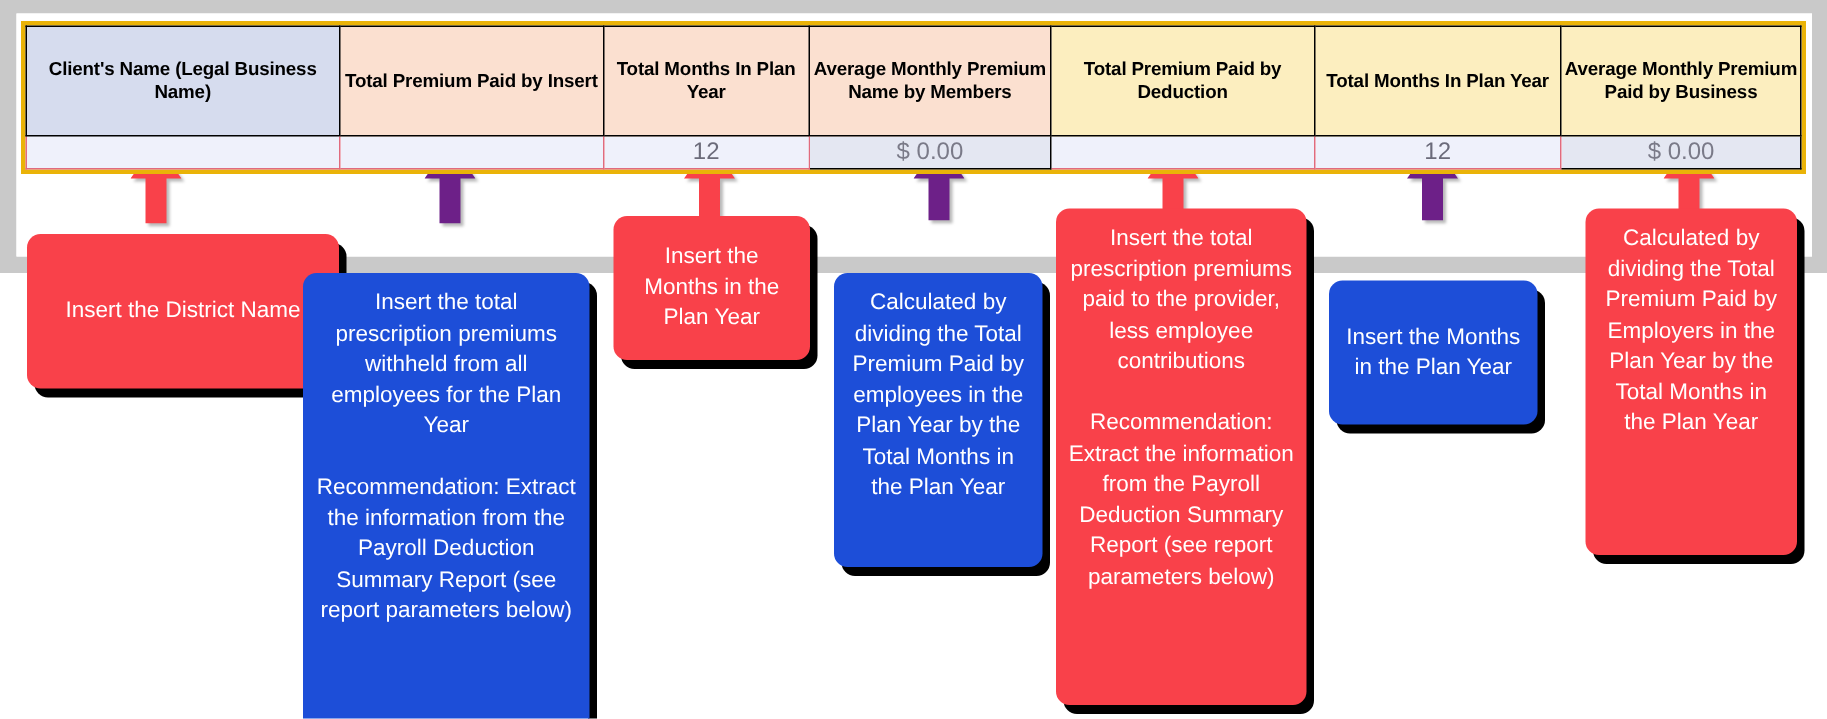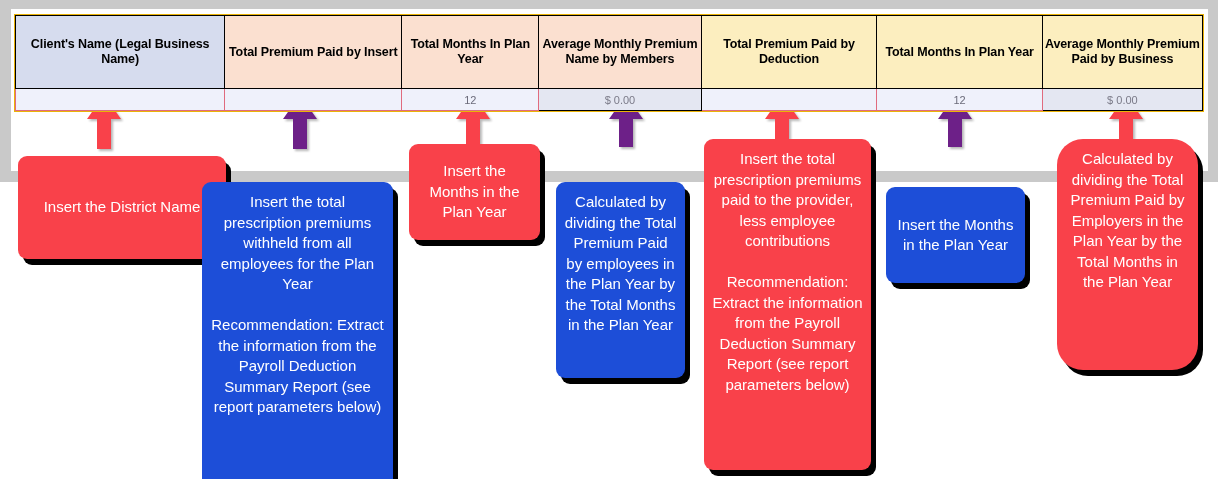--- a/index.html
+++ b/index.html
@@ -13,21 +13,21 @@
   
   #frame-left{position:absolute;left:0;top:0;width:11px;height:180px;background:#c9c9c9;}
   #frame-top{position:absolute;left:0;top:0;width:1218px;height:9px;background:#c9c9c9;}
   #frame-right{position:absolute;right:0;top:0;width:10px;height:180px;background:#c9c9c9;}
   #frame-bottom{position:absolute;left:0;top:171px;width:1218px;height:11px;background:#c9c9c9;}
   #page-white{position:absolute;left:11px;top:9px;width:1197px;height:162px;background:#ffffff;}
 
   
   #table-wrap{
     position:absolute;left:14px;top:14px;width:1190px;
-    border:1px solid #eab308;
+    border:3px solid #eab308;
     box-sizing:border-box;
     background:#fff;
     z-index:5;
   }
   table.grid{border-collapse:collapse;width:100%;table-layout:fixed;}
   table.grid td{
     border:1.5px solid #000;
     padding:0;
     vertical-align:middle;
   }
@@ -42,21 +42,21 @@
     letter-spacing:-.1px;
   }
   .c-blue{background:#d6dcee;}
   .c-peach{background:#fbe0d0;}
   .c-cream{background:#fceebf;}
 
   .cell{
     height:21px;
     background:#eceef8;
     text-align:center;
-    font-size:11px;
+    font-size:16px;
     color:#6b6b7a;
     position:relative;
   }
   .cell.inputbox{
     border:1.5px solid #e06b7e !important;
     background:#eff1fb;
   }
   .cell.calc{
     background:#e4e7f2;
     border-left:1.5px solid #000 !important;
@@ -180,21 +180,21 @@
 </div>
 
 <div class="callout red" style="left:18px;top:156px;width:208px;height:103px;display:flex;align-items:center;justify-content:center;">Insert the District Name</div>
 
 <div class="callout purple" style="left:202px;top:139px;width:191px;height:315px;">Insert the total prescription premiums withheld from all employees for the Plan Year
 
 Recommendation: Extract the information from the Payroll Deduction Summary Report (see report parameters below)</div>
 
 <div class="callout red" style="left:409px;top:144px;width:131px;height:96px;display:flex;align-items:center;justify-content:center;">Insert the Months in the Plan Year</div>
 
-<div class="callout purple" style="left:556px;top:139px;width:129px;height:196px;">Calculated by dividing the Total Premium Paid by employees in the Plan Year by the Total Months in the Plan Year</div>
+<div class="callout purple" style="left:556px;top:139px;width:139px;height:196px;">Calculated by dividing the Total Premium Paid by employees in the Plan Year by the Total Months in the Plan Year</div>
 
 <div class="callout red" style="left:704px;top:139px;width:167px;height:331px;">Insert the total prescription premiums paid to the provider, less employee contributions
 
 Recommendation: Extract the information from the Payroll Deduction Summary Report (see report parameters below)</div>
 
 <div class="callout purple" style="left:886px;top:144px;width:139px;height:96px;display:flex;align-items:center;justify-content:center;">Insert the Months in the Plan Year</div>
 
-<div class="callout red" style="left:1057px;top:139px;width:141px;height:231px;border-radius:26px;">Calculated by dividing the Total Premium Paid by Employers in the Plan Year by the Total Months in the Plan Year</div>
+<div class="callout red" style="left:1057px;top:139px;width:141px;height:231px;">Calculated by dividing the Total Premium Paid by Employers in the Plan Year by the Total Months in the Plan Year</div>
 
 </body></html>

